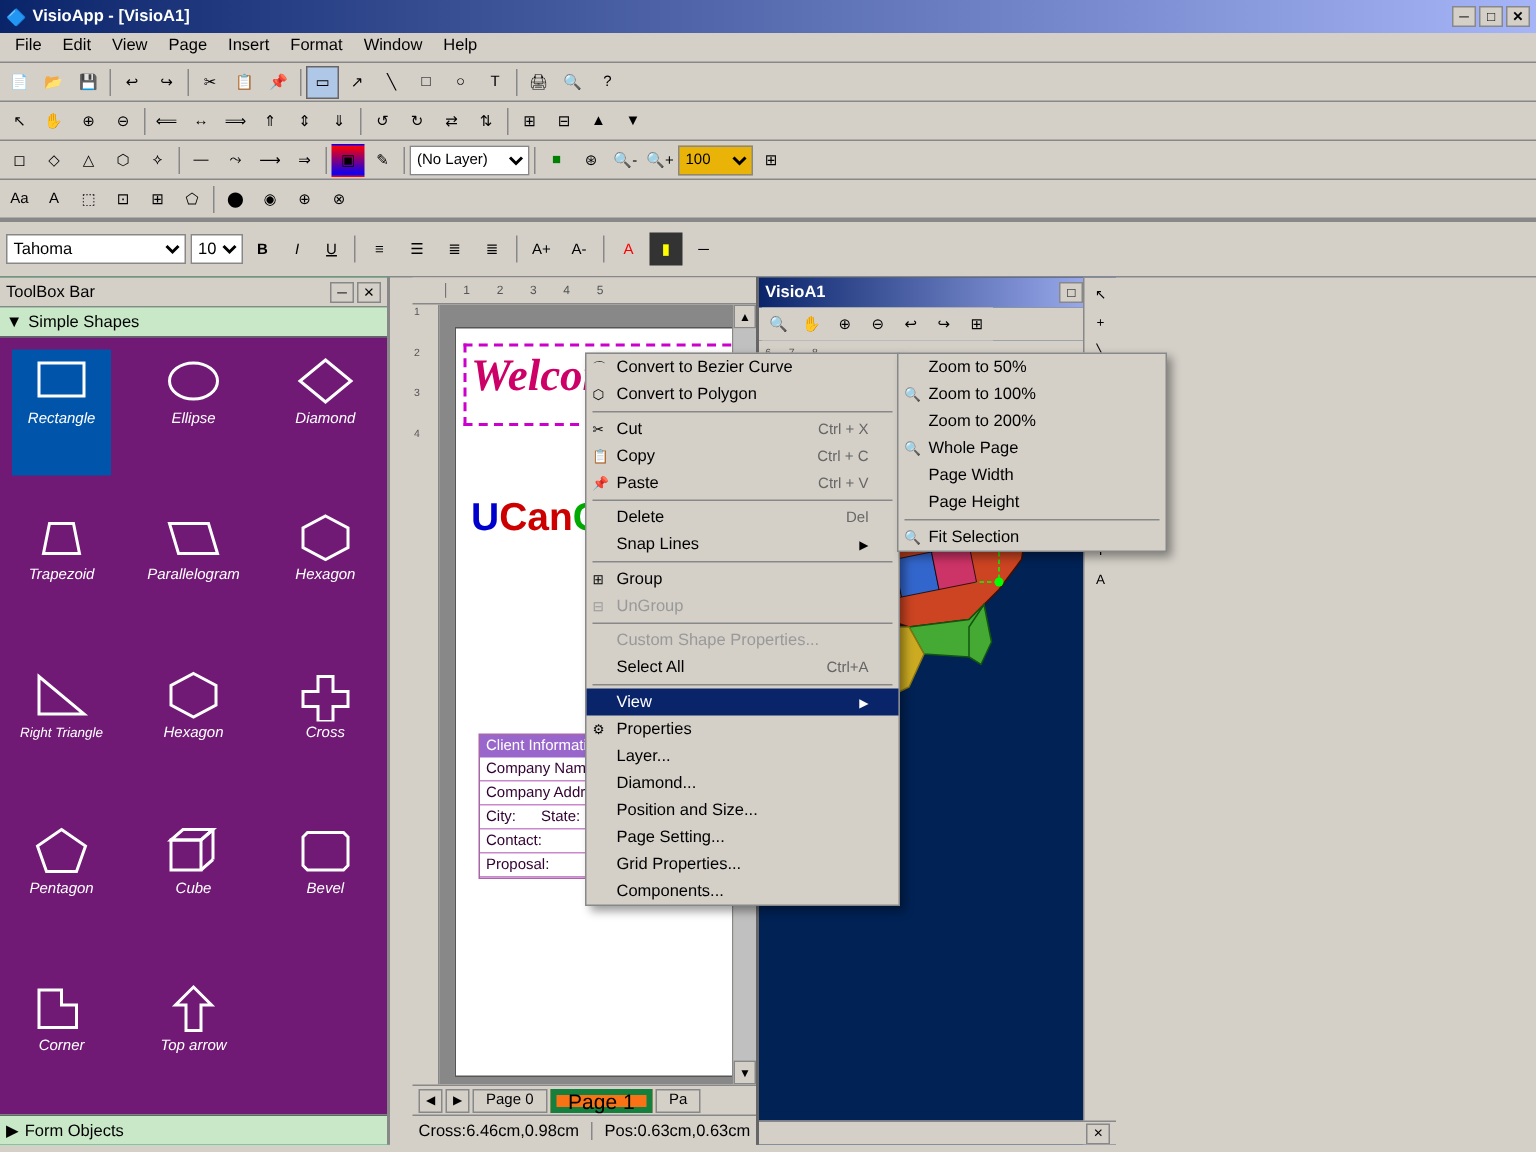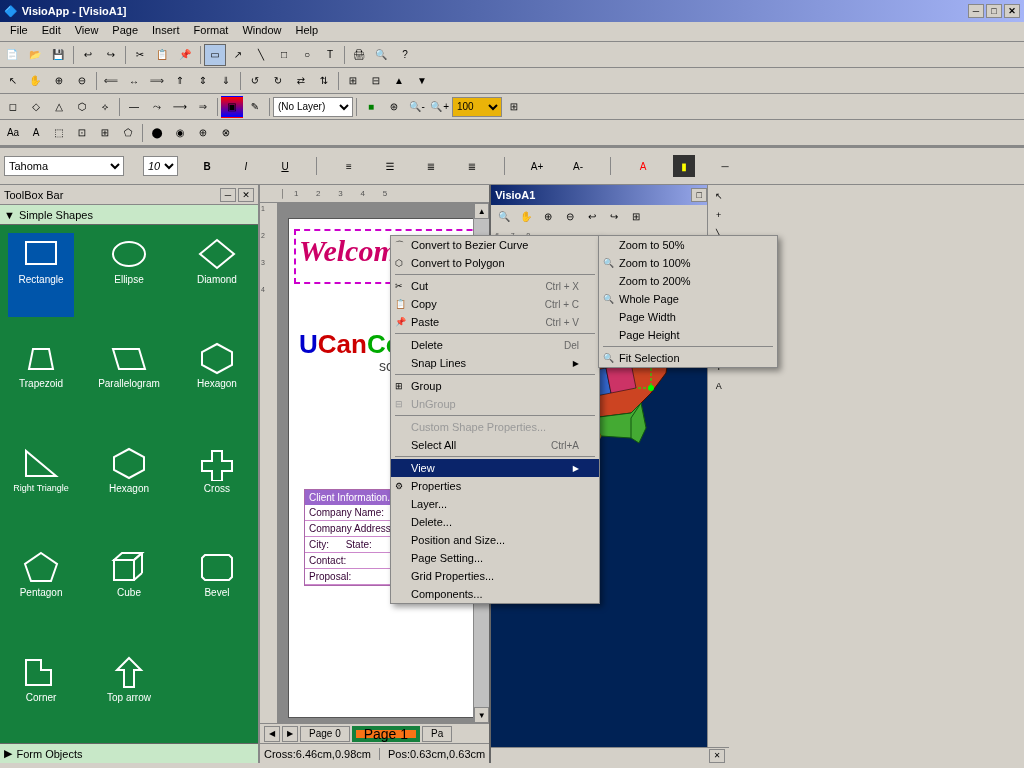--- a/index.html
+++ b/index.html
@@ -65,35 +65,34 @@
       font-size: 10px;
     }
     .toolbar-separator { width: 1px; height: 18px; background: #888; margin: 0 2px; }
 
     .font-bar {
       background: #d4d0c8;
       height: 37px;
       display: flex;
       align-items: center;
       padding: 0 4px;
-      gap: 19px;
+      gap: 3px;
       border-bottom: 1px solid #888;
     }
     .font-select {
       width: 120px; height: 20px;
       font-size: 11px;
       background: white;
       border: 1px solid #888;
     }
     .font-size-select {
       width: 35px; height: 20px;
       font-size: 11px;
       background: white;
       border: 1px solid #888;
-      font-style: italic;
     }
 
     
     .main-area {
       display: flex;
       height: calc(768px - 22px - 20px - 26px*4 - 24px - 20px);
       position: relative;
     }
 
     
@@ -124,22 +123,23 @@
       padding: 0 4px;
       font-size: 11px;
       border-bottom: 1px solid #666;
       gap: 4px;
     }
     .shape-grid {
       display: grid;
       grid-template-columns: repeat(3, 1fr);
       gap: 20px;
       padding: 8px;
-      background: #15803d;
+      background: #701a75;
       flex: 1;
+      font-style: italic;
     }
     .shape-item {
       display: flex;
       flex-direction: column;
       align-items: center;
       gap: 2px;
       cursor: pointer;
       padding: 4px;
     }
     .shape-item.selected { background: #0055aa; }
@@ -304,20 +304,21 @@
     .inner-main {
       display: flex;
       height: 100%;
     }
 
     .canvas-with-ruler {
       flex: 1;
       display: flex;
       flex-direction: column;
       position: relative;
+      padding-left: 15px;
     }
 
     .canvas-row {
       display: flex;
       flex: 1;
       overflow: hidden;
     }
 
     .actual-canvas {
       flex: 1;
@@ -813,21 +814,21 @@
     <span class="ctx-arrow">▶</span>
   </div>
   <div class="ctx-item">
     <span class="ctx-icon">⚙</span>
     <span>Properties</span>
   </div>
   <div class="ctx-item">
     <span>Layer...</span>
   </div>
   <div class="ctx-item">
-    <span>Delete...</span>
+    <span>Diamond...</span>
   </div>
   <div class="ctx-item">
     <span>Position and Size...</span>
   </div>
   <div class="ctx-item">
     <span>Page Setting...</span>
   </div>
   <div class="ctx-item">
     <span>Grid Properties...</span>
   </div>

